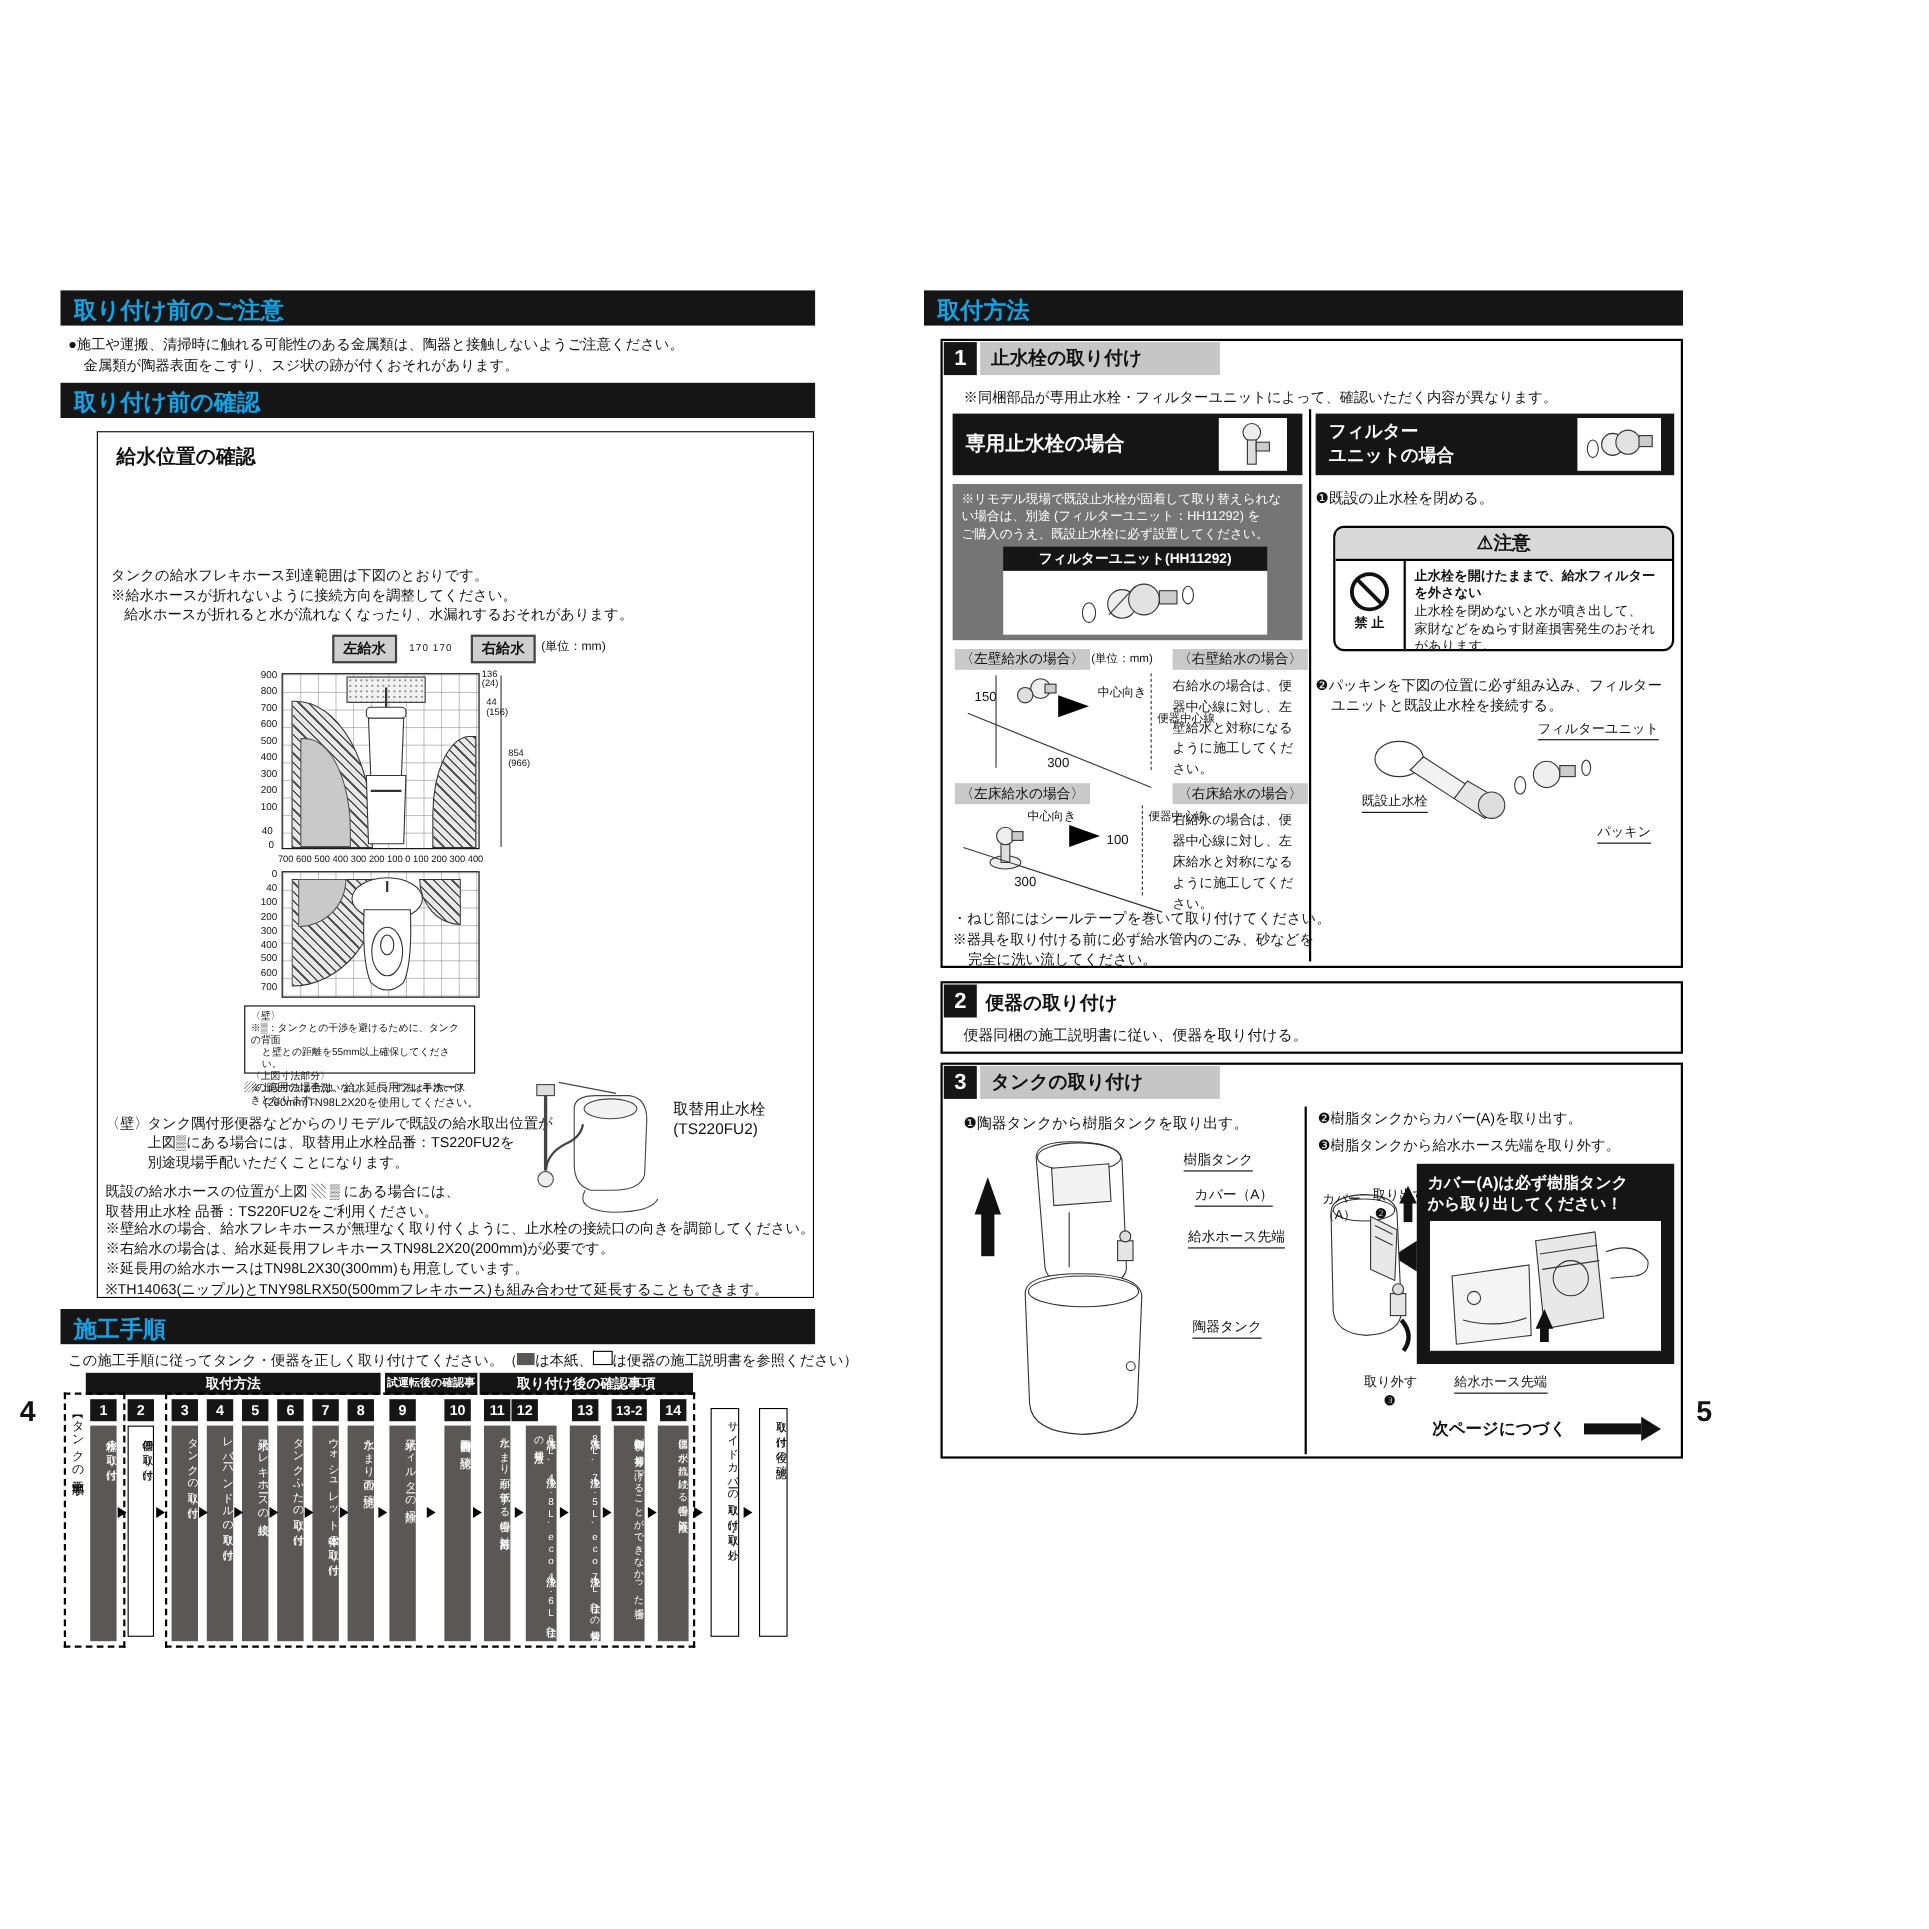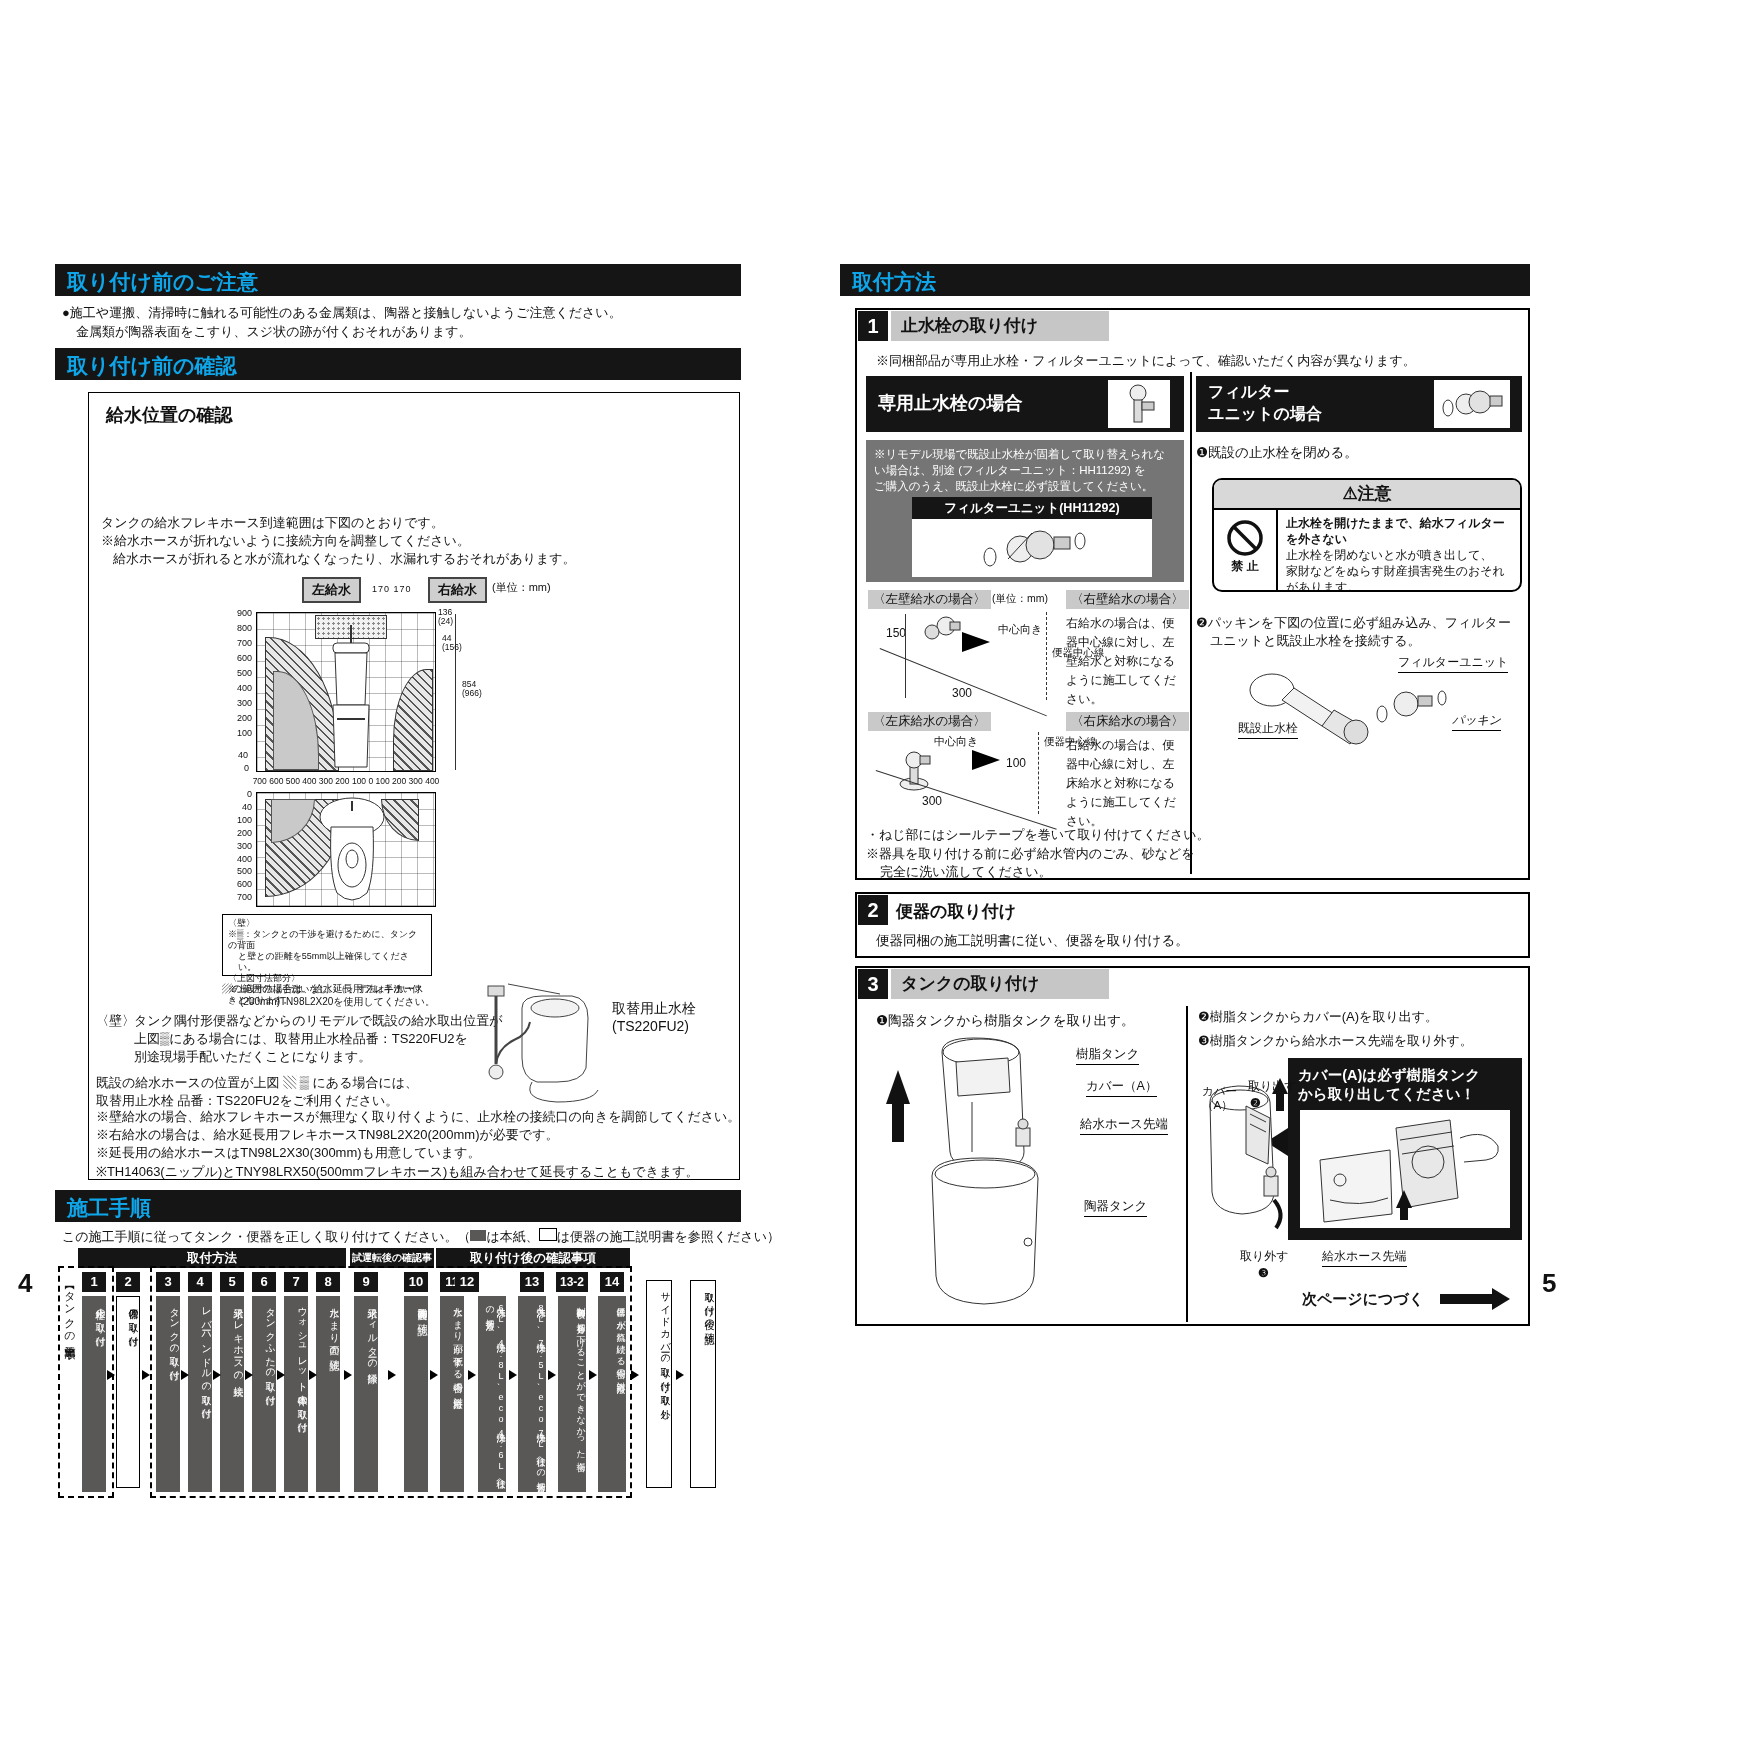--- a/index.html
+++ b/index.html
@@ -175,21 +175,21 @@
 <div class="abs numbox" style="left:284px;top:1272px;width:24px;height:20px;font-size:13px;line-height:20px;">7</div>
 <div class="abs vtx col-dark txt10" style="left:284px;top:1296px;width:24px;height:192px;padding-top:4px;line-height:12px;">ウォシュレット本体の取り付け</div>
 <div class="abs numbox" style="left:316px;top:1272px;width:24px;height:20px;font-size:13px;line-height:20px;">8</div>
 <div class="abs vtx col-dark txt10" style="left:316px;top:1296px;width:24px;height:192px;padding-top:4px;line-height:12px;">水たまり面の確認</div>
 <div class="abs numbox" style="left:354px;top:1272px;width:24px;height:20px;font-size:13px;line-height:20px;">9</div>
 <div class="abs vtx col-dark txt10" style="left:354px;top:1296px;width:24px;height:192px;padding-top:4px;line-height:12px;">給水フィルターの掃除</div>
 <div class="abs numbox" style="left:404px;top:1272px;width:24px;height:20px;font-size:13px;line-height:20px;">10</div>
 <div class="abs vtx col-dark txt10" style="left:404px;top:1296px;width:24px;height:192px;padding-top:4px;line-height:12px;">陶器裏面の確認</div>
 <div class="abs numbox" style="left:440px;top:1272px;width:24px;height:20px;font-size:13px;line-height:20px;">11</div>
 <div class="abs vtx col-dark" style="left:440px;top:1296px;width:24px;height:192px;padding-top:4px;font-size:9.5px;line-height:11px;">水たまり面が低下する場合の対応方法</div>
-<div class="abs numbox" style="left:455px;top:1272px;width:24px;height:20px;font-size:13px;line-height:20px;">12</div>
+<div class="abs numbox" style="left:465px;top:1272px;width:24px;height:20px;font-size:13px;line-height:20px;">12</div>
 <div class="abs vtx col-dark" style="left:478px;top:1296px;width:28px;height:192px;padding-top:4px;font-size:9px;line-height:11px;">大洗浄6L、小洗浄4.8L、eco小洗浄4.6L仕様への切替方法</div>
 <div class="abs numbox" style="left:520px;top:1272px;width:24px;height:20px;font-size:13px;line-height:20px;">13</div>
 <div class="abs vtx col-dark" style="left:518px;top:1296px;width:28px;height:192px;padding-top:4px;font-size:9px;line-height:11px;">大洗浄8L、小洗浄7.5L、eco小洗浄7L仕様への切替方法</div>
 <div class="abs numbox" style="left:556px;top:1272px;width:32px;height:20px;font-size:12px;line-height:20px;">13-2</div>
 <div class="abs vtx col-dark" style="left:558px;top:1296px;width:28px;height:192px;padding-top:4px;font-size:9px;line-height:11px;">制御筒横の切替弁を下げることができなかった場合</div>
 <div class="abs numbox" style="left:600px;top:1272px;width:24px;height:20px;font-size:13px;line-height:20px;">14</div>
 <div class="abs vtx col-dark" style="left:598px;top:1296px;width:28px;height:192px;padding-top:4px;font-size:9px;line-height:11px;">便器に水が流れ続ける場合の対応方法</div>
 <div class="abs vtx col-light txt10" style="left:646px;top:1280px;width:26px;height:208px;padding-top:4px;line-height:12px;">サイドカバーの取り付け・取り外し</div>
 <div class="abs vtx col-light txt10" style="left:690px;top:1280px;width:26px;height:208px;padding-top:4px;line-height:12px;">取り付け後の確認</div>
 
@@ -329,21 +329,21 @@
   <ellipse cx="42" cy="38" rx="22" ry="16" fill="#fff" stroke="#333"></ellipse>
   <path d="M52 48 L92 74 L104 62 L64 36 Z" fill="#f2f2f2" stroke="#333"></path>
   <path d="M92 74 L120 92 L132 74 L104 58 Z" fill="#e6e6e6" stroke="#333"></path>
   <circle cx="126" cy="80" r="12" fill="#ddd" stroke="#333"></circle>
   <ellipse cx="152" cy="62" rx="5" ry="8" fill="#fff" stroke="#333"></ellipse>
   <circle cx="176" cy="52" r="12" fill="#eee" stroke="#333"></circle>
   <rect x="188" y="44" width="14" height="10" fill="#ccc" stroke="#333"></rect>
   <ellipse cx="212" cy="46" rx="4" ry="7" fill="#fff" stroke="#333"></ellipse>
 </svg>
 <div class="abs txt12 ul" style="left:1398px;top:654px;">フィルターユニット</div>
-<div class="abs txt12 ul" style="left:1452px;top:712px;font-style:italic;">パッキン</div>
+<div class="abs txt12 ul" style="left:1452px;top:748px;">パッキン</div>
 <div class="abs txt12 ul" style="left:1238px;top:720px;">既設止水栓</div>
 
 <div class="abs box" style="left:855px;top:892px;width:675px;height:66px;border-width:2px;"></div>
 <div class="abs numbox" style="left:858px;top:895px;width:30px;height:30px;font-size:20px;line-height:30px;">2</div>
 <div class="abs b" style="left:896px;top:900px;font-size:17px;">便器の取り付け</div>
 <div class="abs" style="left:876px;top:932px;font-size:13.5px;">便器同梱の施工説明書に従い、便器を取り付ける。</div>
 
 <div class="abs box" style="left:855px;top:966px;width:675px;height:360px;border-width:2px;"></div>
 <div class="abs numbox" style="left:858px;top:969px;width:30px;height:30px;font-size:20px;line-height:30px;">3</div>
 <div class="abs b" style="left:891px;top:969px;width:218px;height:30px;background:#c6c6c6;font-size:17px;line-height:30px;padding-left:10px;box-sizing:border-box;">タンクの取り付け</div>

